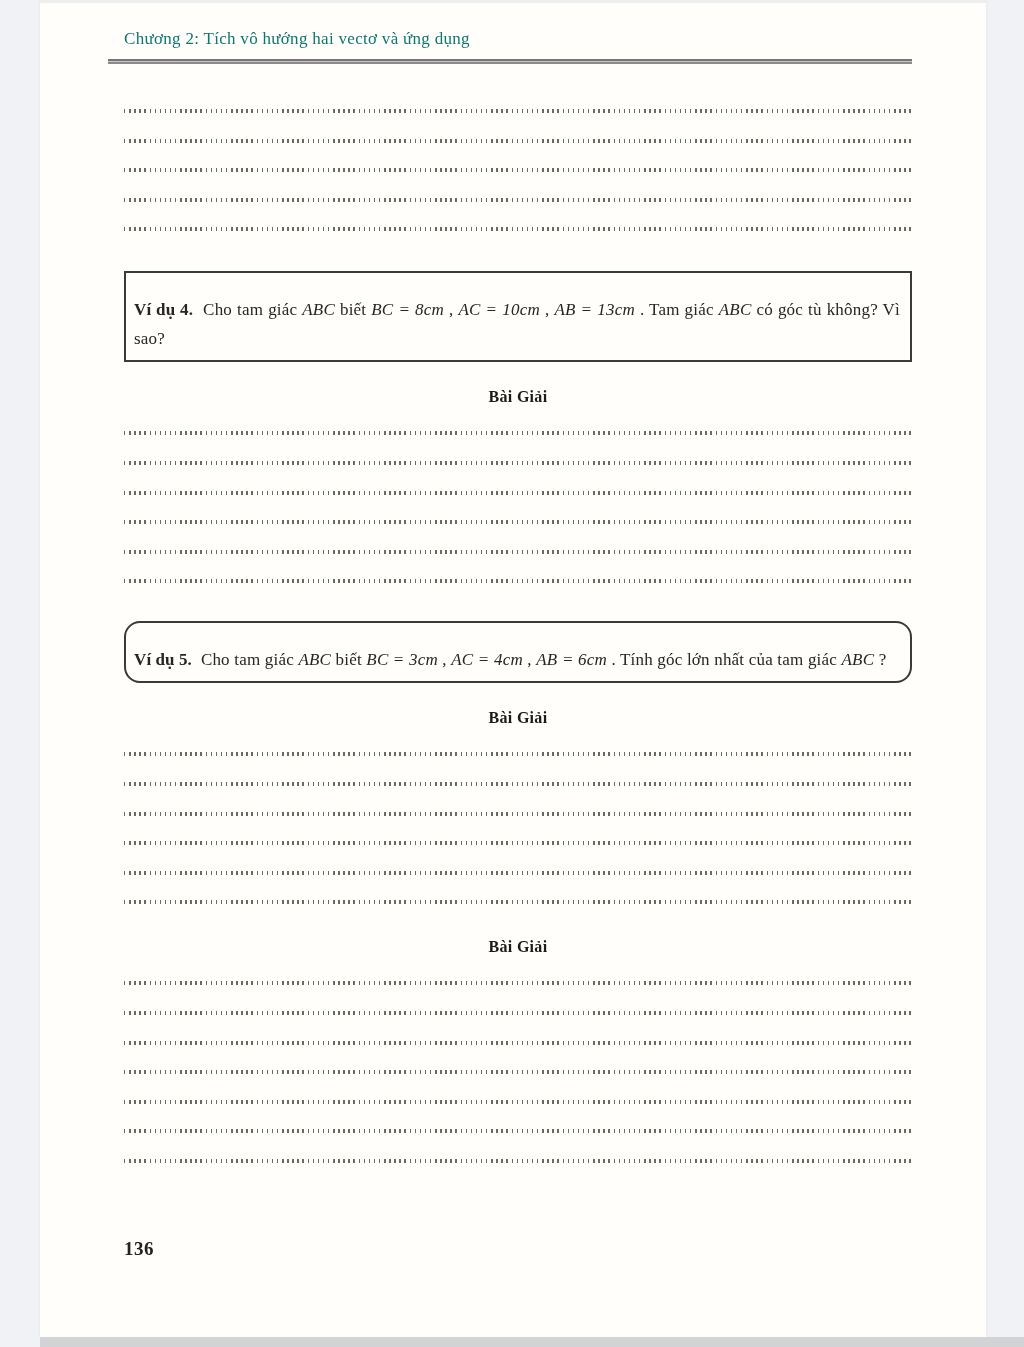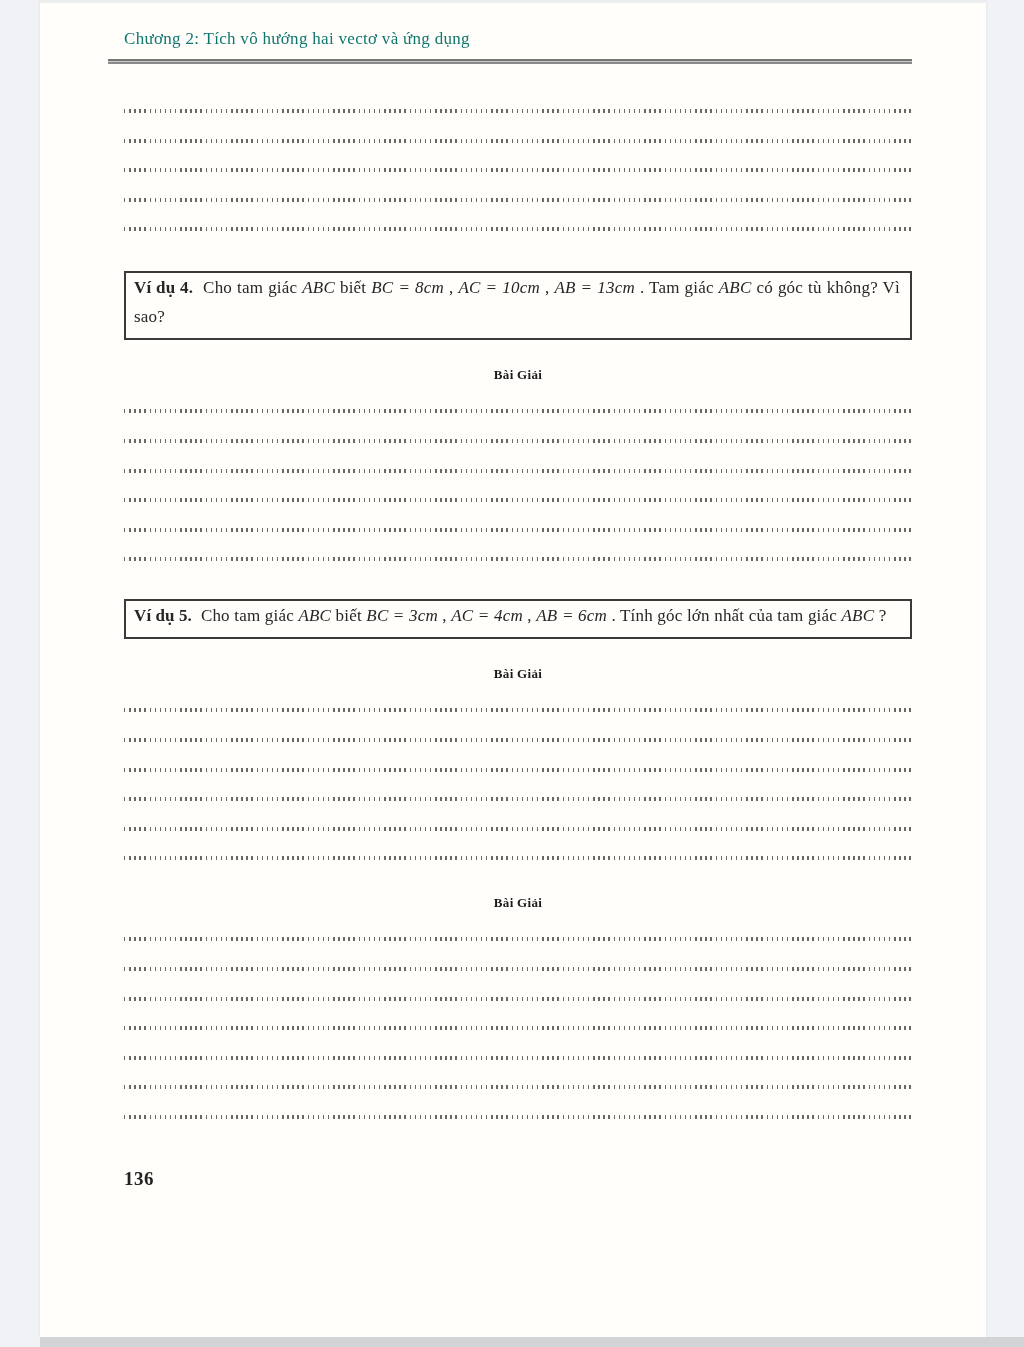--- a/index.html
+++ b/index.html
@@ -32,42 +32,42 @@
   .lines { margin-top:45px; }
   .lines + .example-box { margin-top:40px; }
   .dotline {
     height:4px; margin-bottom:25.6px;
     background-image:repeating-linear-gradient(to right, #6e6761 0 1.4px, transparent 1.4px 5.1px);
   }
   .dotline:last-child { margin-bottom:0; }
 
   .example-box {
     border:2px solid #3a3a38;
-    padding:0 10px 7px 8px;
+    padding:22px 10px 7px 8px;
     background:#fffefb;
   }
   .box-text {
     margin:0; font-size:17px; line-height:29px;
     text-align:justify; color:#272625; letter-spacing:0.2px;
   }
   .box-text b { letter-spacing:0.1px; }
   .box-text i { font-family:"Liberation Serif", serif; }
 
   .solution-heading {
-    text-align:center; font-weight:bold; font-size:13px;
+    text-align:center; font-weight:bold; font-size:16px;
     margin:24px 0 23px 0; line-height:22px; color:#1c1b1a;
     letter-spacing:0.3px;
   }
   .solution-heading.mt-lg { margin-top:32px; }
 
   .sol-lines { margin-top:0; }
-  .sol-lines + .example-box { margin-top:38px; }
+  .sol-lines + .example-box { margin-top:38px;border-radius:16px; }
 
   .page-number {
-    margin-top:48px; font-size:19px; font-weight:bold;
+    margin-top:74px; font-size:19px; font-weight:bold;
     color:#232221; line-height:24px; letter-spacing:0.5px;
   }
 
   .bottom-bar {
     position:absolute; left:40px; top:1337px;
     width:984px; height:10px;
     background:#d2d3d5;
   }
 </style>
 </head>

